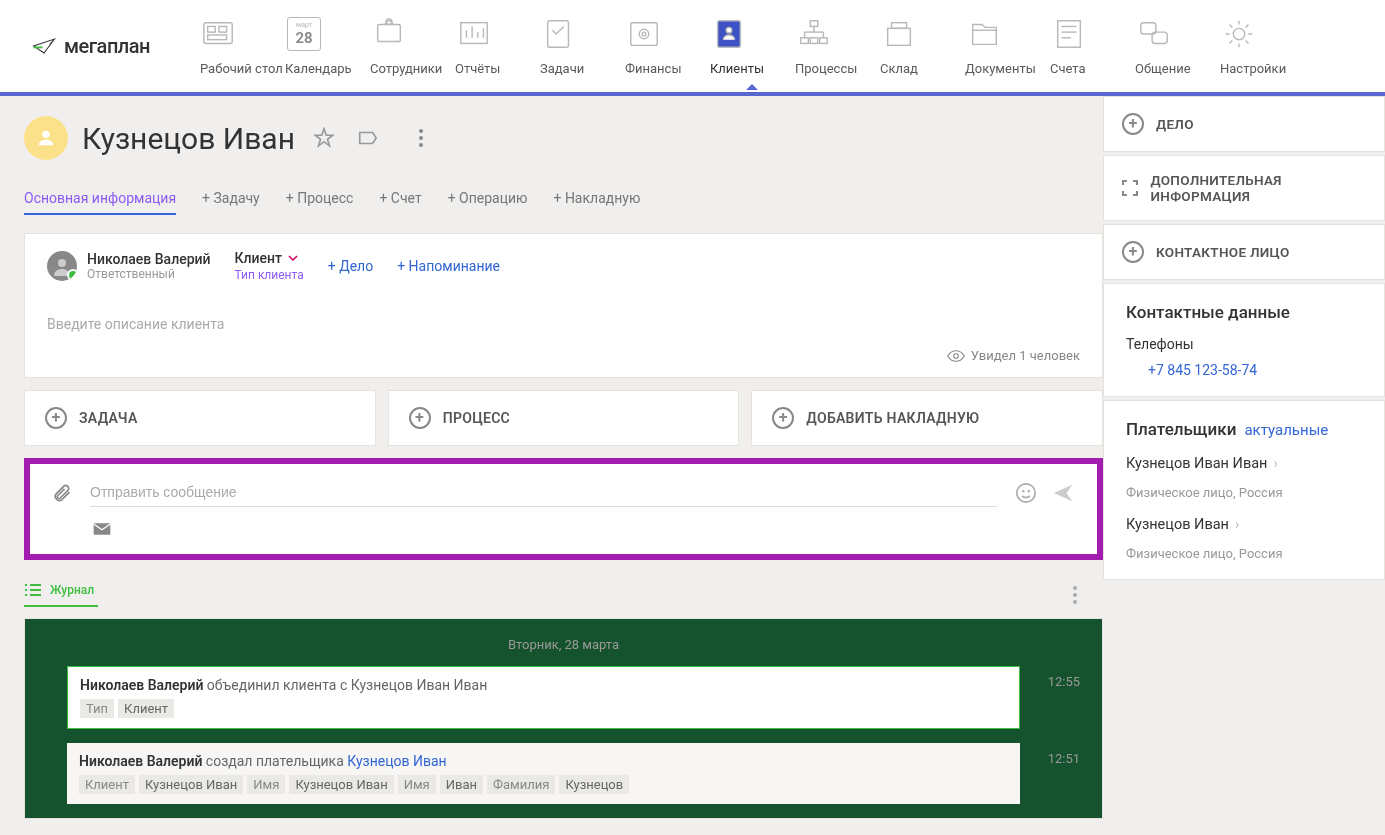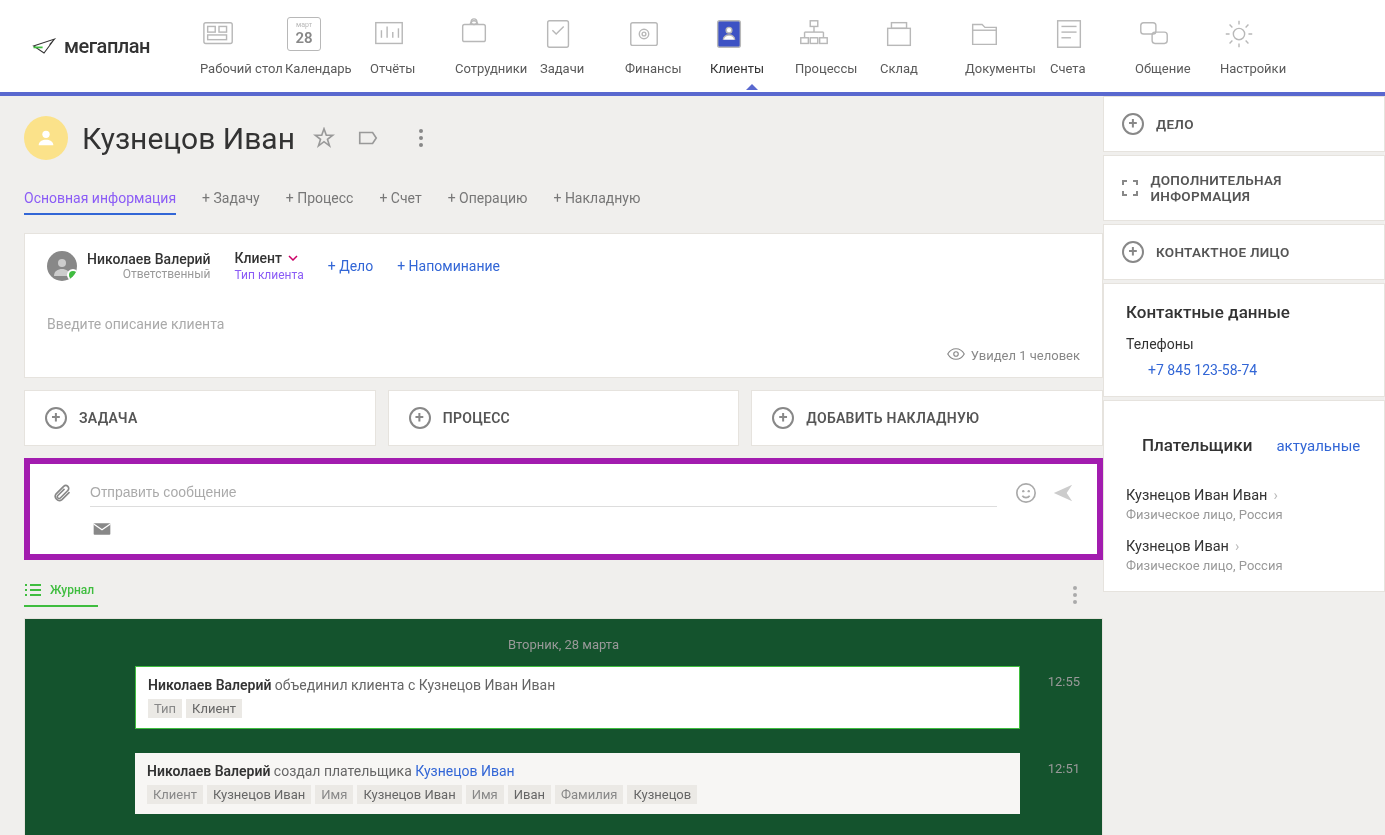--- a/index.html
+++ b/index.html
@@ -28,65 +28,65 @@
 .tabs { display: flex; gap: 26px; margin-bottom: 18px; }
 .tab { font-size: 14px; color: #777; cursor: pointer; padding-bottom: 7px; }
 .tab.active { color: #8b5cf6; border-bottom: 2px solid #3266d6; }
 
 .card { background: #fff; border: 1px solid #e6e3de; margin-right: 0; }
 .card-row { display: flex; align-items: center; padding: 16px 22px; gap: 24px; }
 .resp-block { display: flex; align-items: center; gap: 10px; }
 .avatar-sm { width: 30px; height: 30px; border-radius: 50%; background: #888; position: relative; overflow: hidden; display:flex; align-items:center; justify-content:center;}
 .avatar-sm::after { content: ''; position: absolute; bottom: 0px; right: -2px; width: 8px; height: 8px; background: #3fbd3f; border-radius: 50%; border: 2px solid #fff; }
 .resp-name { font-size: 14px; color: #333; font-weight: 500; }
-.resp-role { font-size: 12px; color: #999; text-align: right; }
+.resp-role { font-size: 12px; color: #999; }
 .type-block .type-val { font-size: 14px; color: #333; font-weight: 500; display: flex; align-items:center; gap:6px;}
 .type-block .type-lbl { font-size: 12px; color: #8b5cf6; margin-top: 2px; }
 .link-btn { color: #3266d6; font-size: 14px; cursor: pointer; }
 .desc-area { padding: 18px 22px 12px; color: #aaa; font-size: 14px; min-height: 50px; }
-.seen { text-align: right; padding: 0 22px 14px; color: #888; font-size: 13px; display: flex; justify-content: flex-end; align-items: flex-start; gap: 6px; }
+.seen { text-align: right; padding: 0 22px 14px; color: #888; font-size: 13px; display: flex; justify-content: flex-end; align-items: center; gap: 6px; }
 
 .action-row { display: flex; gap: 12px; margin-top: 12px; }
 .action-card { flex: 1; background: #fff; border: 1px solid #e6e3de; padding: 16px 20px; display: flex; align-items: center; gap: 12px; font-size: 14px; font-weight: 600; color: #555; cursor: pointer; letter-spacing: 0.3px; }
 .plus-circle { width: 22px; height: 22px; border: 2px solid #888; border-radius: 50%; display: flex; align-items: center; justify-content: center; color: #888; font-size: 16px; line-height: 1; flex-shrink:0;}
 
 .composer { background: #fff; border: 6px solid #a21caf; margin-top: 12px; padding: 14px 22px; }
 .composer-row { display: flex; align-items: center; gap: 18px; }
 .composer-input { flex: 1; border: none; border-bottom: 1px solid #ddd; padding: 6px 0; font-size: 14px; outline: none; color: #333; }
 .composer-input::placeholder { color: #aaa; }
 .composer-icons { display: flex; gap: 14px; align-items:center;}
 .composer-below { margin-top: 14px; padding-left: 40px; }
 
 .journal-head { display: flex; align-items: center; justify-content: space-between; margin-top: 22px; padding: 0 22px 0 0; }
 .journal-tab { display: inline-flex; align-items: center; gap: 8px; color: #3fbd3f; font-size: 12px; font-weight: 500; border-bottom: 2px solid #3fbd3f; padding: 0 4px 8px 0; }
 
 .journal-body { background: #14532d; border: 1px solid #e6e3de; margin-top: 10px; padding: 18px 0 0; }
 .date-sep { text-align: center; color: #999; font-size: 13px; margin-bottom: 14px; }
-.log-entry { display: flex; padding: 0 22px 0 110px; margin-bottom: 24px; }
+.log-entry { display: flex; padding: 0 22px 0 42px; margin-bottom: 14px; }
 .log-bubble { flex: 1; background: #f7f6f4; padding: 10px 12px; }
 .log-bubble.hl { border: 1.5px solid #3fbd3f; background: #fff; }
 .log-time { width: 60px; text-align: right; color: #999; font-size: 13px; padding-top: 8px; }
 .log-text { font-size: 14px; color: #666; }
 .log-text b { color: #333; font-weight: 600; }
 .log-text .lk { color: #3266d6; }
 .tags { margin-top: 6px; display: flex; flex-wrap: wrap; gap: 4px; }
 .tag { background: #ebe9e5; padding: 2px 6px; font-size: 13px; color: #666; }
 .tag:nth-child(odd){ color:#888;}
 
 .side-card { background: #fff; border: 1px solid #e6e3de; margin-bottom: 3px; }
 .side-action { padding: 16px 18px; display: flex; align-items: center; gap: 12px; font-size: 13.5px; font-weight: 600; color: #555; letter-spacing: 0.3px; cursor: pointer; }
 .side-section { padding: 18px 22px; }
 .side-h { font-size: 17px; font-weight: 500; color: #333; margin-bottom: 14px; }
 .side-sub { font-size: 14px; color: #333; margin-bottom: 10px; }
 .side-link { color: #3266d6; font-size: 14px; padding-left: 22px; display: block; }
 .payer-head { display: flex; align-items: baseline; gap: 8px; }
 .payer-head .act { color: #3266d6; font-size: 15px; }
 .payer { margin-top: 16px; cursor: pointer; }
 .payer-name { font-size: 14.5px; color: #333; display: flex; align-items: center; gap: 6px; }
-.payer-meta { font-size: 13px; color: #999; margin-top: 3px; }
+.payer-meta { font-size: 13px; color: #999; margin-top: 13px; }
 .chev { color: #bbb; }
 .exp-icon{width:18px;height:18px;display:flex;align-items:center;justify-content:center;}
 </style>
 </head>
 <body>
 
 <div class="topnav">
   <div class="logo">
     <svg viewBox="0 0 40 40">
         <path d="M5 20 L35 10 L28 18 L35 10 L20 30 Z" fill="none" stroke="#333" stroke-width="1.5"></path>
@@ -111,38 +111,38 @@
           <div style="position:relative;width:34px;height:34px;border:1.5px solid #b8b8b8;border-radius:3px;display:flex;flex-direction:column;align-items:center;justify-content:center">
             <span style="font-size:7px;color:#b8b8b8">март</span>
             <span style="font-size:15px;font-weight:600;color:#888">28</span>
           </div>
         </div>
         <span class="label">Календарь</span>
       </div>
       <div class="nav-item">
         <div class="icon-box">
           <svg class="nav-icon" width="36" height="34" viewBox="0 0 36 36">
+            <rect x="6" y="8" width="24" height="18" rx="2"></rect>
+            <circle cx="18" cy="5" r="3"></circle>
+            <path d="M14 8a4 4 0 018 0"></path>
+          </svg>
+        </div>
+        <span class="label">Сотрудники</span>
+      </div>
+      <div class="nav-item">
+        <div class="icon-box">
+          <svg class="nav-icon" width="36" height="34" viewBox="0 0 36 36">
             <rect x="4" y="6" width="28" height="22"></rect>
             <line x1="10" y1="22" x2="10" y2="14"></line>
             <line x1="16" y1="22" x2="16" y2="10"></line>
             <line x1="22" y1="22" x2="22" y2="16"></line>
             <line x1="28" y1="22" x2="28" y2="12"></line>
           </svg>
         </div>
         <span class="label">Отчёты</span>
-      </div>
-      <div class="nav-item">
-        <div class="icon-box">
-          <svg class="nav-icon" width="36" height="34" viewBox="0 0 36 36">
-            <rect x="6" y="8" width="24" height="18" rx="2"></rect>
-            <circle cx="18" cy="5" r="3"></circle>
-            <path d="M14 8a4 4 0 018 0"></path>
-          </svg>
-        </div>
-        <span class="label">Сотрудники</span>
       </div>
       <div class="nav-item">
         <div class="icon-box">
           <svg class="nav-icon" width="36" height="34" viewBox="0 0 36 36">
             <rect x="6" y="4" width="22" height="28" rx="2"></rect>
             <path d="M11 14l4 4 8-8"></path>
           </svg>
         </div>
         <span class="label">Задачи</span>
       </div>
@@ -414,21 +414,21 @@
       </div>
 
     <div class="side-card side-section">
       <div class="side-h">Контактные данные</div>
       <div class="side-sub">Телефоны</div>
       <a class="side-link">+7 845 123-58-74</a>
     </div>
 
     <div class="side-card side-section">
       <div class="payer-head">
-        <span class="side-h" style="margin:16px">Плательщики</span>
+        <span class="side-h" style="margin:0">Плательщики</span>
         <span class="act">актуальные</span>
       </div>
       <div id="payers-list">
           <div class="payer">
             <div class="payer-name">
               <span>Кузнецов Иван Иван</span> 
               <span class="chev">›</span>
             </div>
             <div class="payer-meta">Физическое лицо, Россия</div>
           </div>

